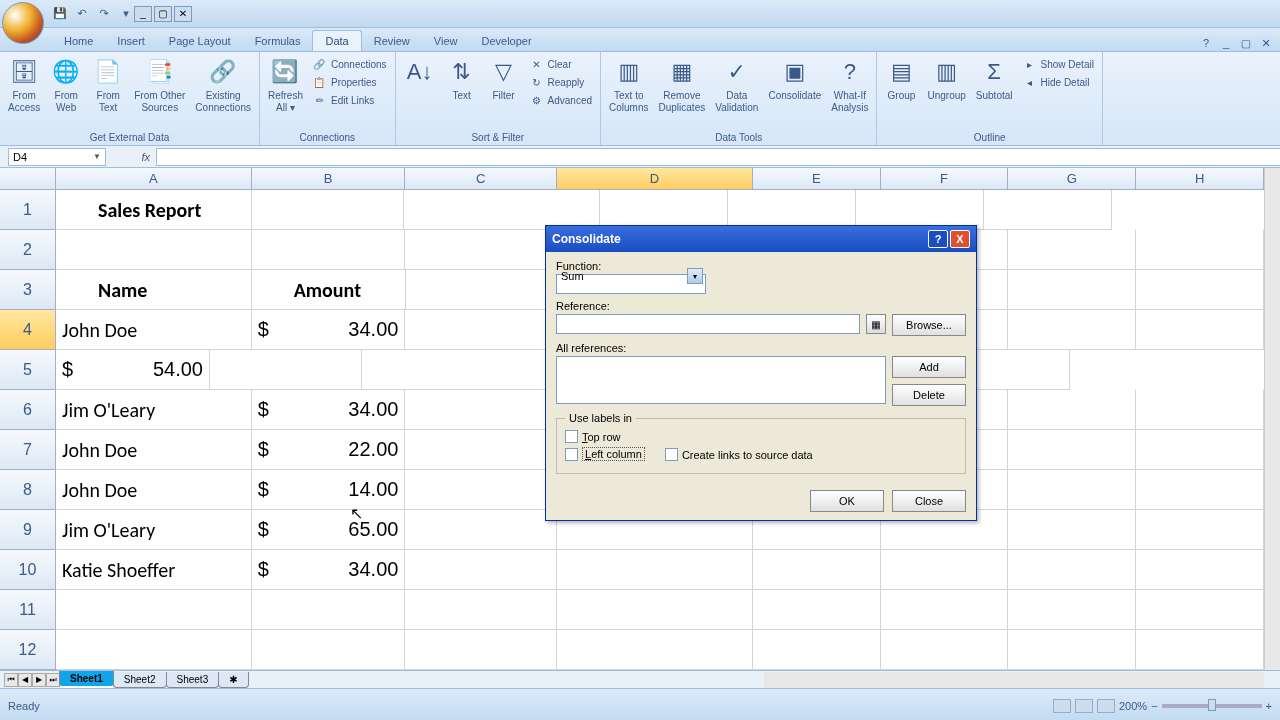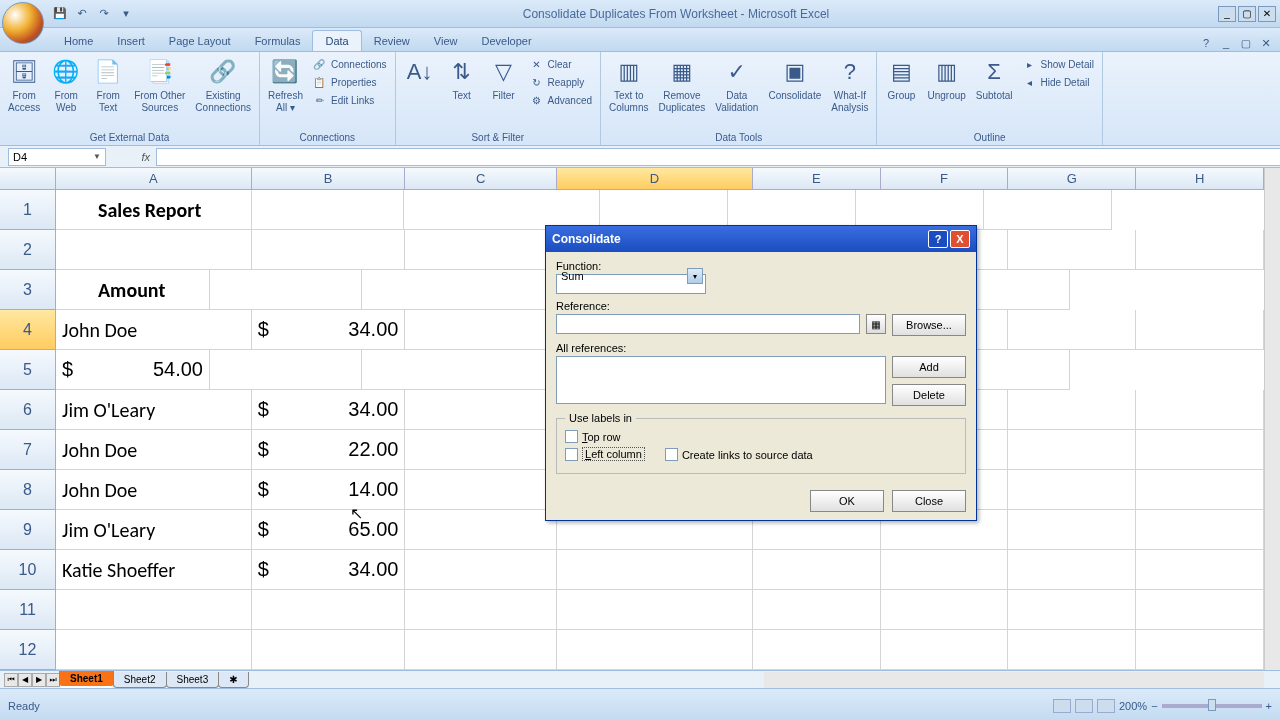--- a/index.html
+++ b/index.html
@@ -55,21 +55,21 @@
 .cell.b { font-weight:bold;padding-left:42px; }
 .cell.i { font-style:italic; }
 .cell.money { justify-content:space-between; }
 .vscroll { position:absolute; top:0; right:0; width:16px; height:502px; background:#e8e8e8; border-left:1px solid #ccc; }
 
 
 .sheettabs { height:18px; background:#e8f0f8; display:flex; align-items:center; border-top:1px solid #9ebde0; position:relative; }
 .navbtns { display:flex; padding-left:4px; }
 .navbtns span { width:14px; height:14px; background:#e8e8e8; border:1px solid #aaa; font-size:8px; display:flex; align-items:center; justify-content:center; cursor:pointer; }
 .stab { padding:2px 10px; background:#fff; border:1px solid #888; border-top:none; border-radius:0 0 4px 4px; font-size:10px; margin-left:-1px; cursor:pointer; }
-.stab.active { background:#f97316; font-weight:bold; border-bottom:2px solid #fff; }
+.stab.active { background:#0ea5e9; font-weight:bold; border-bottom:2px solid #fff; }
 .stab.inactive { background:#dce8f5; }
 .hscroll { position:absolute; right:16px; width:500px; height:16px; background:#e8e8e8; }
 
 
 .status { height:35px; background:linear-gradient(#dbeaf9,#c1d9f0); display:flex; align-items:center; padding:0 8px; font-size:11px; color:#3a5a8a; border-top:1px solid #9ebde0; }
 .status .right { margin-left:auto; display:flex; gap:4px; align-items:center; }
 .viewbtn { width:18px; height:14px; background:#cde; border:1px solid #9ac; }
 .zoom-slider { width:100px; height:4px; background:#aac; position:relative; }
 .zoom-slider .thumb { width:8px; height:12px; background:#cde; border:1px solid #7a9ac0; position:absolute; top:-5px; left:46px; }
 
@@ -101,21 +101,20 @@
 <body>
 
 <div class="titlebar">
   <div class="office-btn"></div>
   <div class="qat">
     <span class="qat-btn">💾</span>
     <span class="qat-btn">↶</span>
     <span class="qat-btn">↷</span>
     <span class="qat-btn">▾</span>
   </div>
-  <div class="win-title">Consolidate Duplicates From Worksheet - Microsoft Excel</div>
   <div class="win-ctrls">
     <div>_</div>
     <div>▢</div>
     <div>✕</div>
   </div>
 </div>
 
 <div class="tabsrow">
 
   <div class="tab">Home</div>
@@ -316,20 +315,21 @@
         <div class="cell" style="width: 196px;"></div>
         <div class="cell" style="width: 154px;"></div>
         <div class="cell" style="width: 152px;"></div>
         <div class="cell" style="width: 196px;"></div>
         <div class="cell" style="width: 128px;"></div>
         <div class="cell" style="width: 128px;"></div>
         <div class="cell" style="width: 128px;"></div>
         <div class="cell" style="width: 128px;"></div>
       </div>
       <div class="crow">
+        <div class="cell b" style="width: 196px;">Name</div>
         <div class="cell b" style="width: 154px;">Amount</div>
         <div class="cell" style="width: 152px;"></div>
         <div class="cell" style="width: 196px;"></div>
         <div class="cell" style="width: 128px;"></div>
         <div class="cell" style="width: 128px;"></div>
         <div class="cell" style="width: 128px;"></div>
         <div class="cell" style="width: 128px;"></div>
       </div>
       <div class="crow">
         <div class="cell" style="width: 196px;">John Doe</div>

